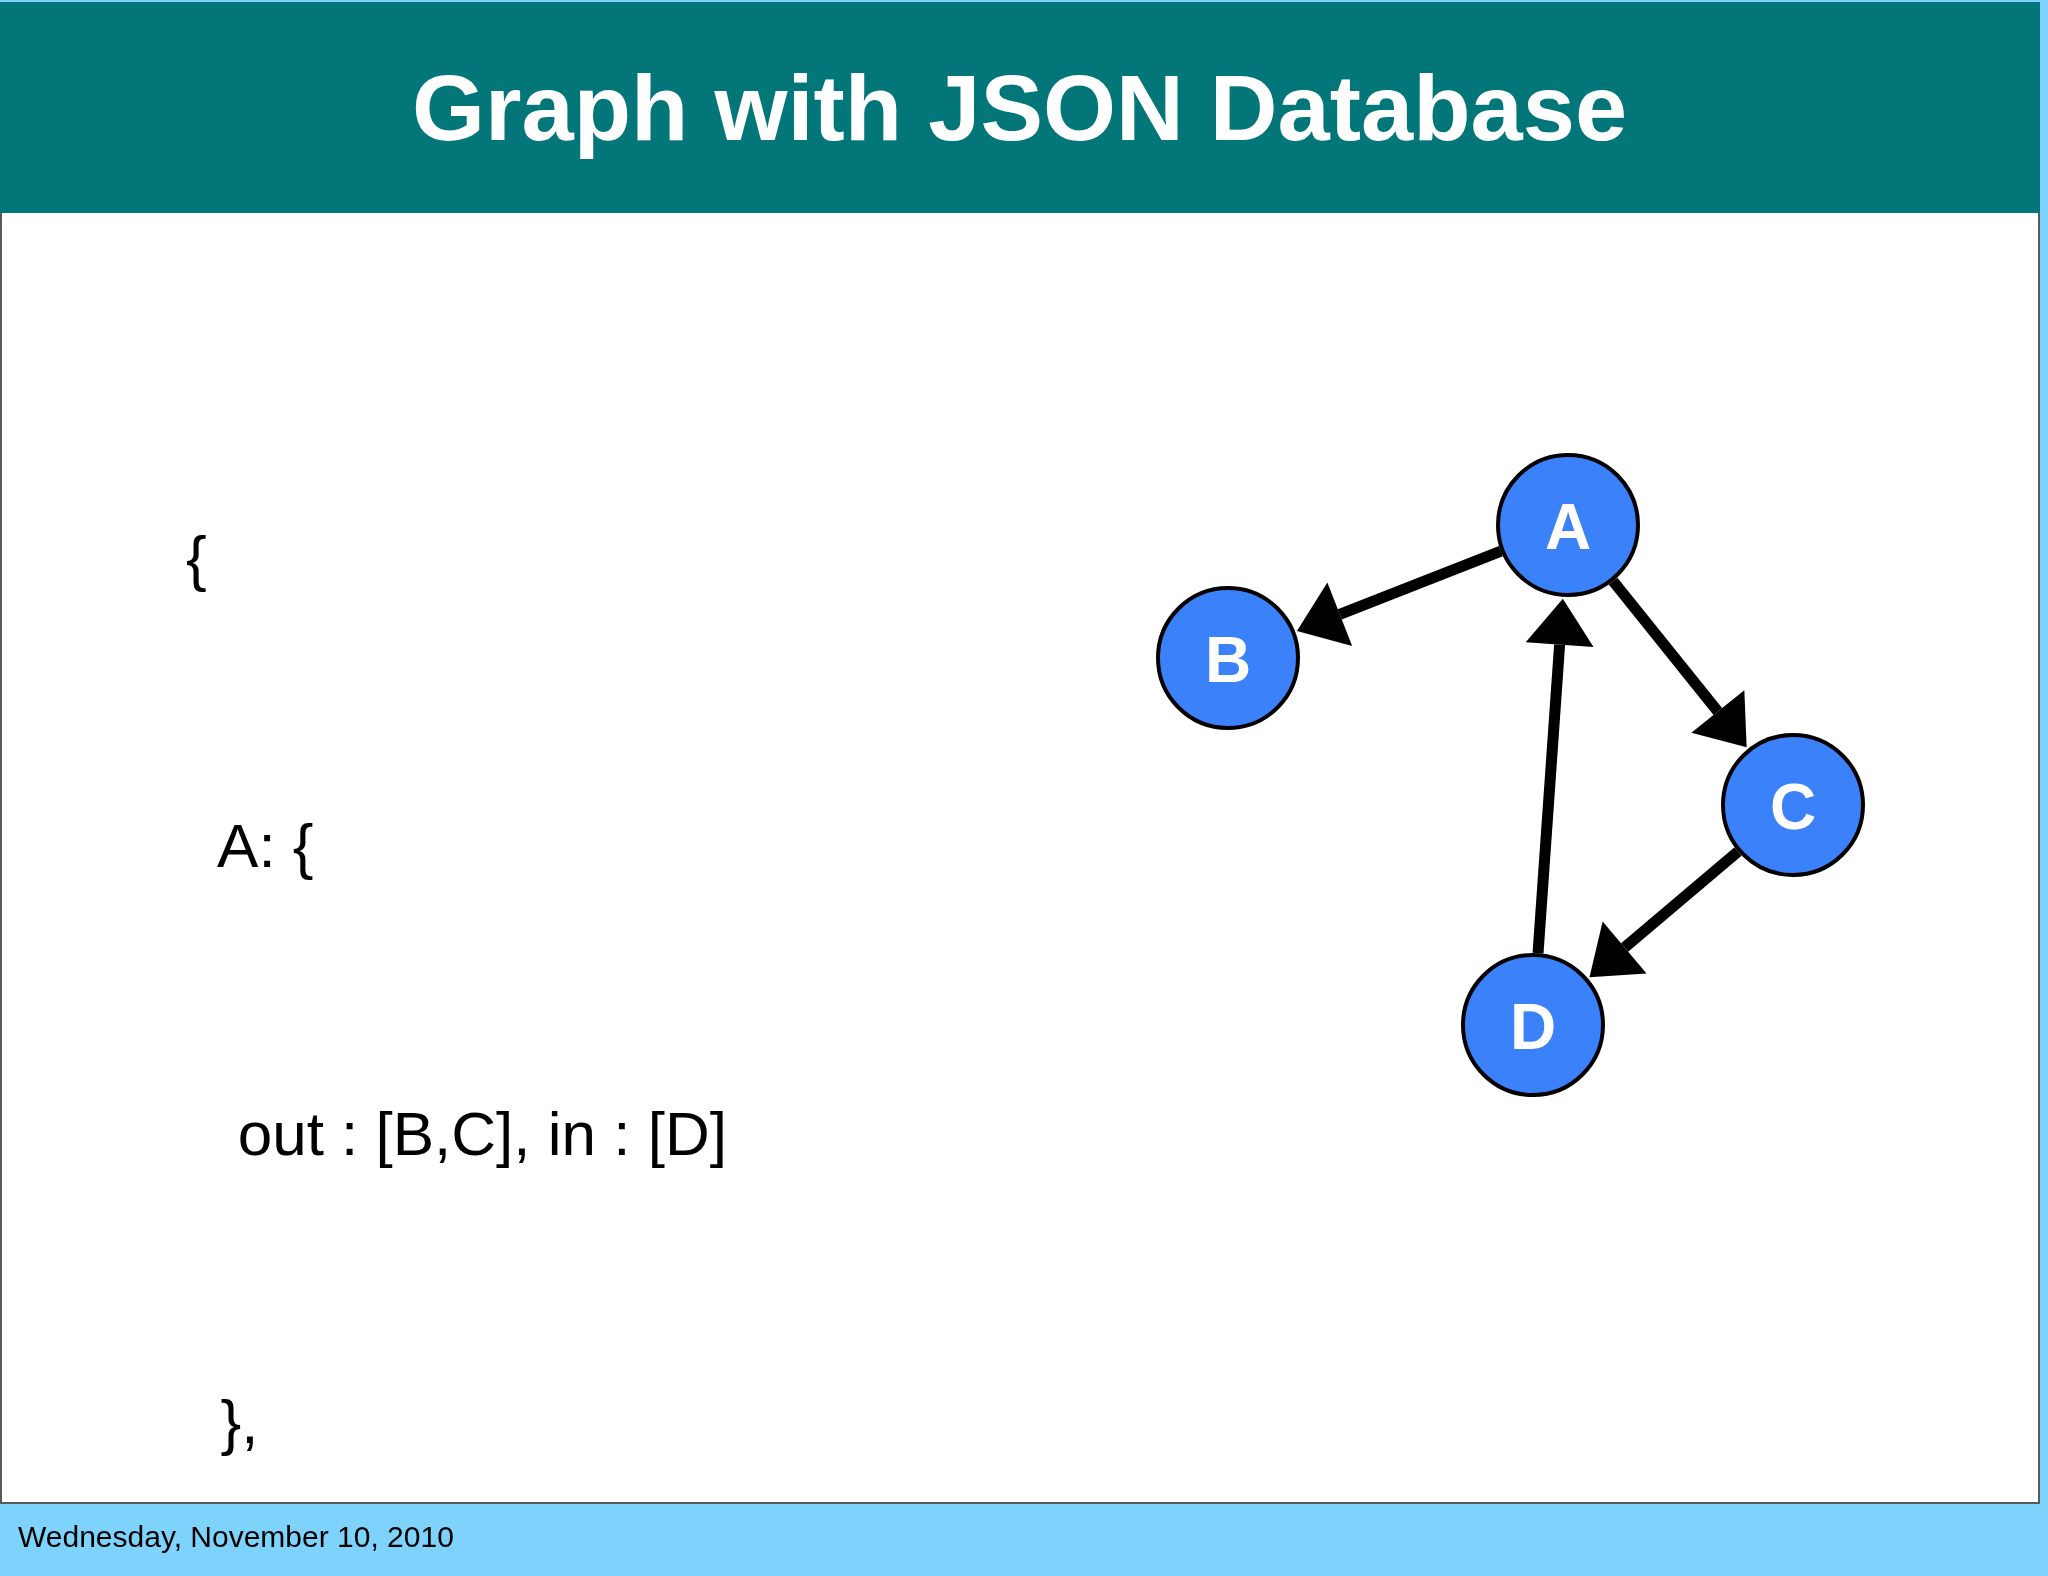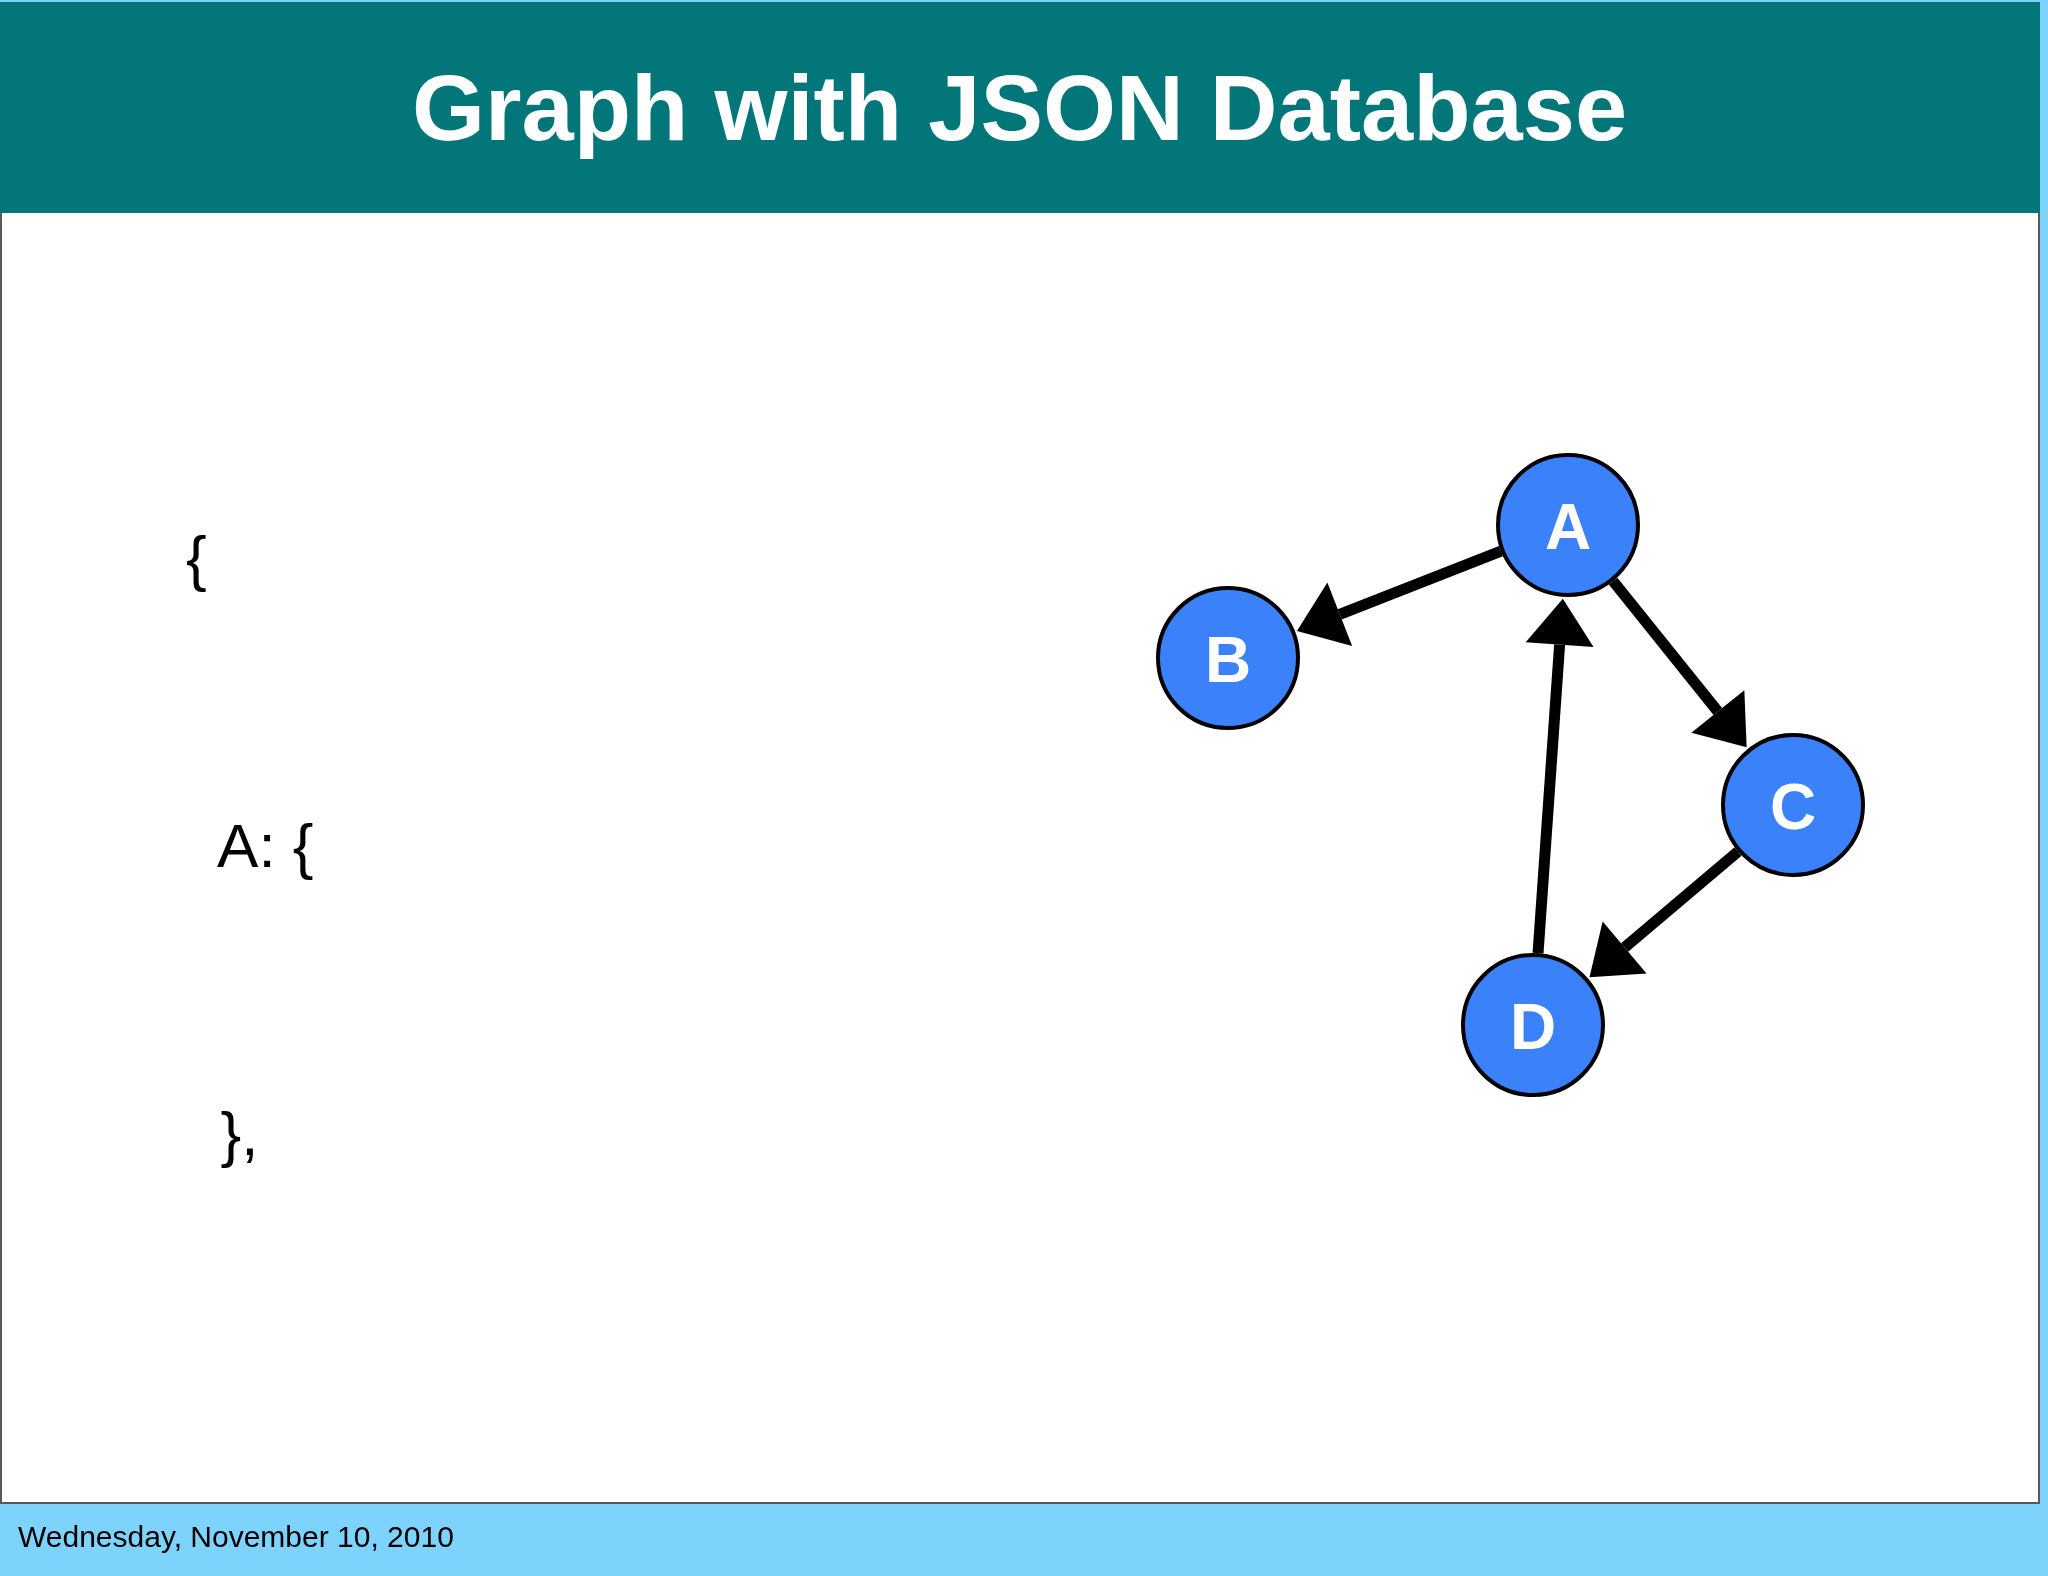--- a/index.html
+++ b/index.html
@@ -140,20 +140,21 @@
 
   <div id="title-band">
     <div id="title-text">Graph with JSON Database</div>
   </div>
 
   <div id="body-frame"></div>
 
   <div id="json-block">
     <span class="code-line">{</span>
     <span class="code-line">  A: {</span>
+    <span class="code-line">   out : [B,C], in : [D]</span>
     <span class="code-line">  },</span>
     
     
     
     
     
     
     
     
     

